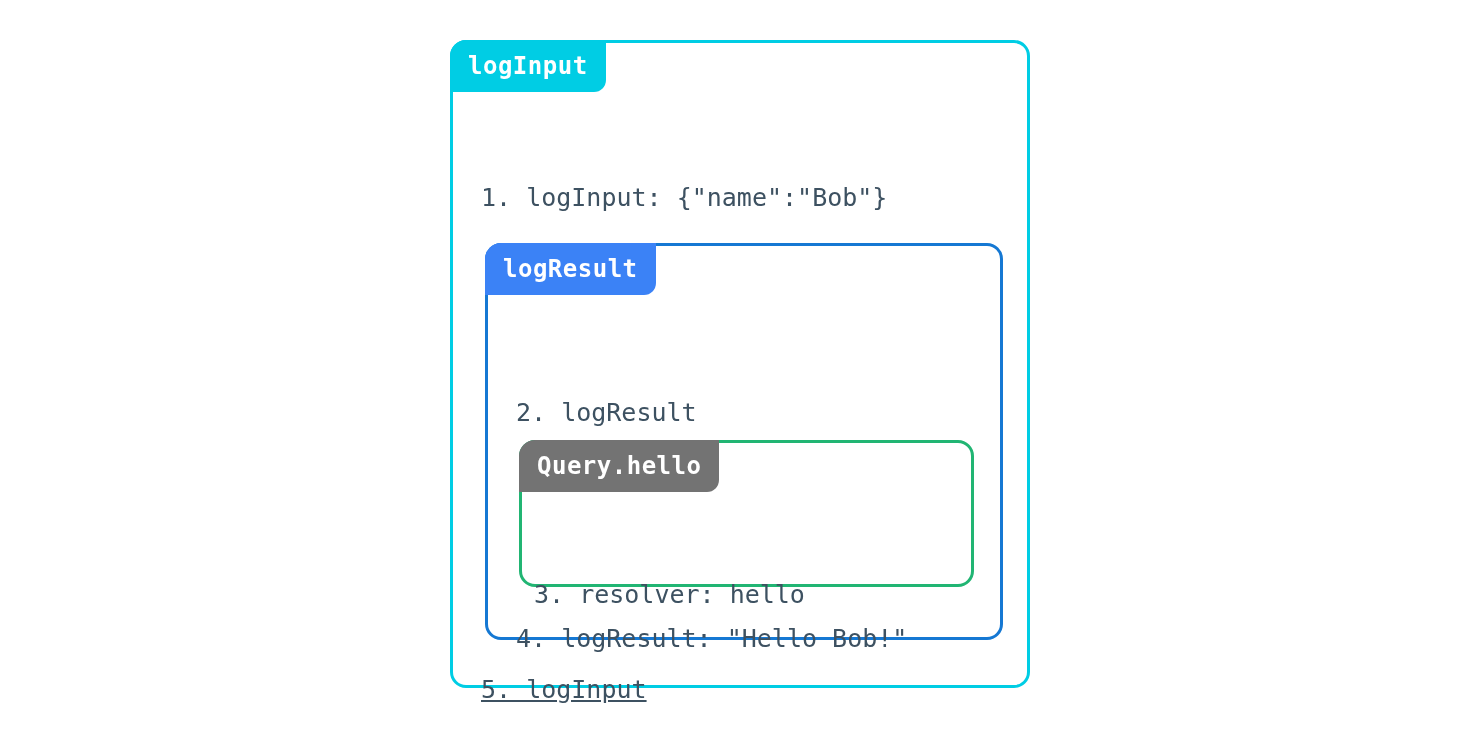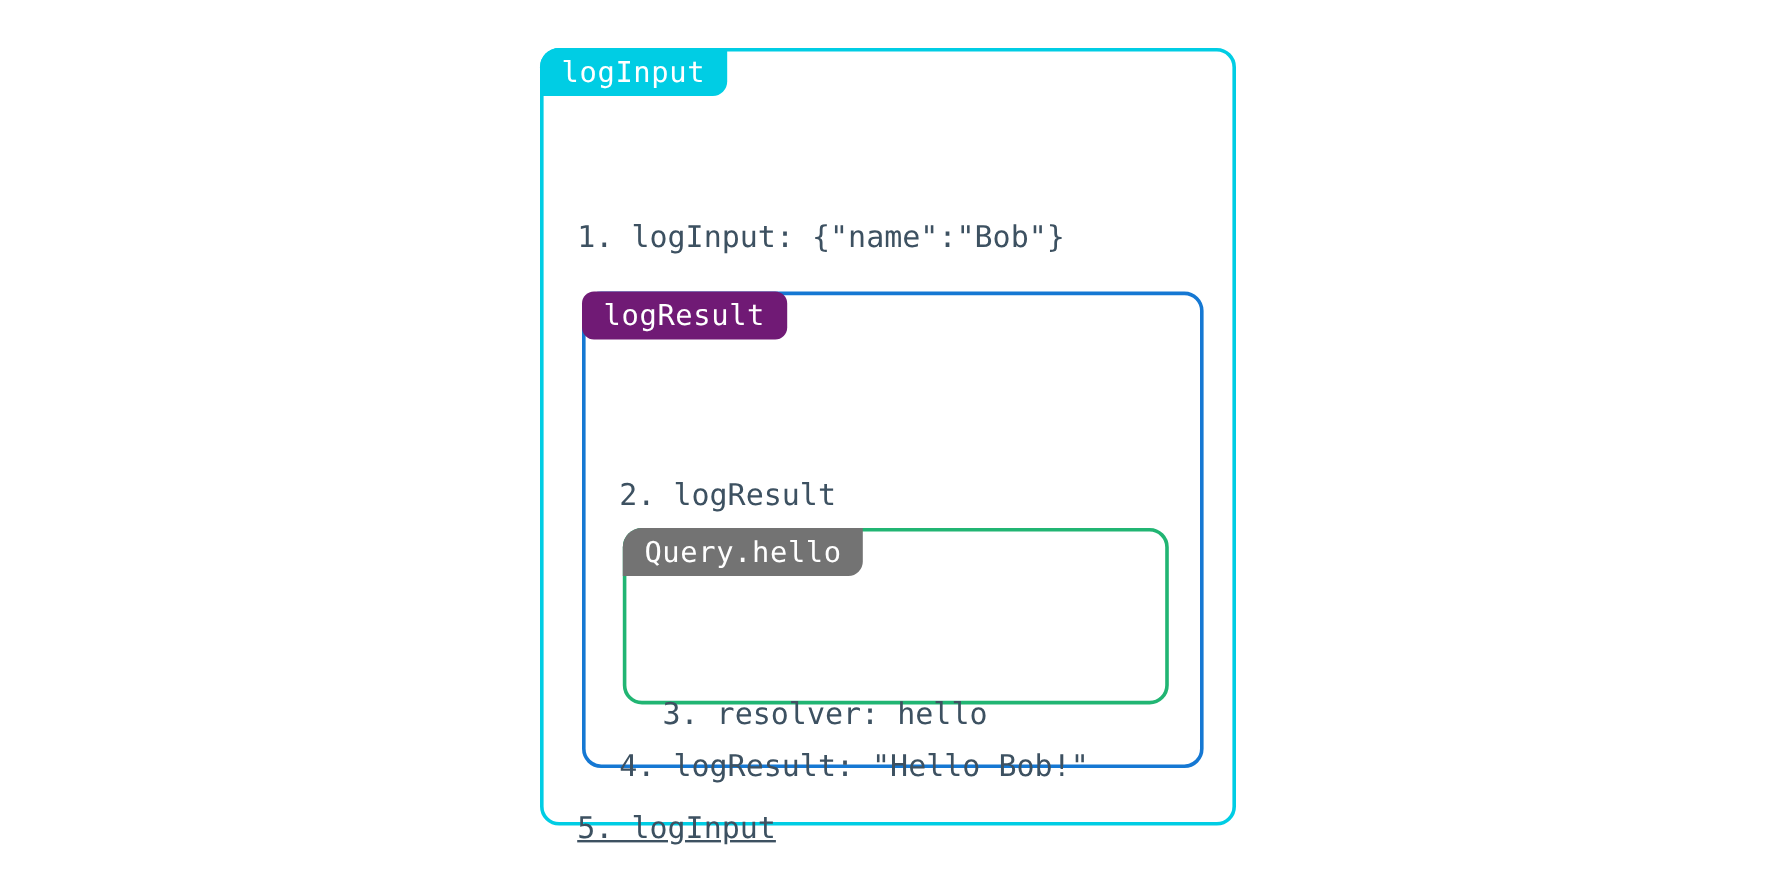--- a/index.html
+++ b/index.html
@@ -25,31 +25,31 @@
     border-width: 3px;
     border-radius: 16px;
   }
 
   
   .tbox > .tab {
     position: absolute;
     top: -3px;
     left: -3px;
     box-sizing: border-box;
-    height: 40px;
+    height: 52px;
     padding: 0 18px;
     display: flex;
     align-items: center;
     border-top-left-radius: 16px;
     border-bottom-right-radius: 12px;
     border-top-right-radius: 0;
     border-bottom-left-radius: 0;
     color: #ffffff;
     font-family: "DejaVu Sans Mono", "Liberation Mono", monospace;
-    font-weight: normal;
+    font-weight: bold;
     font-size: 24px;
     letter-spacing: 0.5px;
     white-space: nowrap;
     z-index: 2;
   }
 
   .tbox > .body {
     position: absolute;
     left: 0;
     right: 0;
@@ -92,22 +92,21 @@
 
   
   #box-logresult {
     left: 32px;
     top: 148px;
     width: 518px;
     height: 397px;
     border-color: #1578d3;
   }
   #box-logresult > .tab {
-    background: #701a75;
-    border-radius: 10px;
+    background: #3b82f6;
   }
 
   #line-2 {
     left: 28px;
     top: 100px;
   }
   #line-4 {
     left: 28px;
     top: 326px;
   }
@@ -118,21 +117,21 @@
     top: 142px;
     width: 455px;
     height: 147px;
     border-color: #21b573;
   }
   #box-queryhello > .tab {
     background: #737373;
   }
 
   #line-3 {
-    left: 30px;
+    left: 12px;
     top: 85px;
   }
 </style>
 </head>
 <body>
 
 <div class="tbox" id="box-loginput">
 
   <div class="tab">logInput</div>
 

